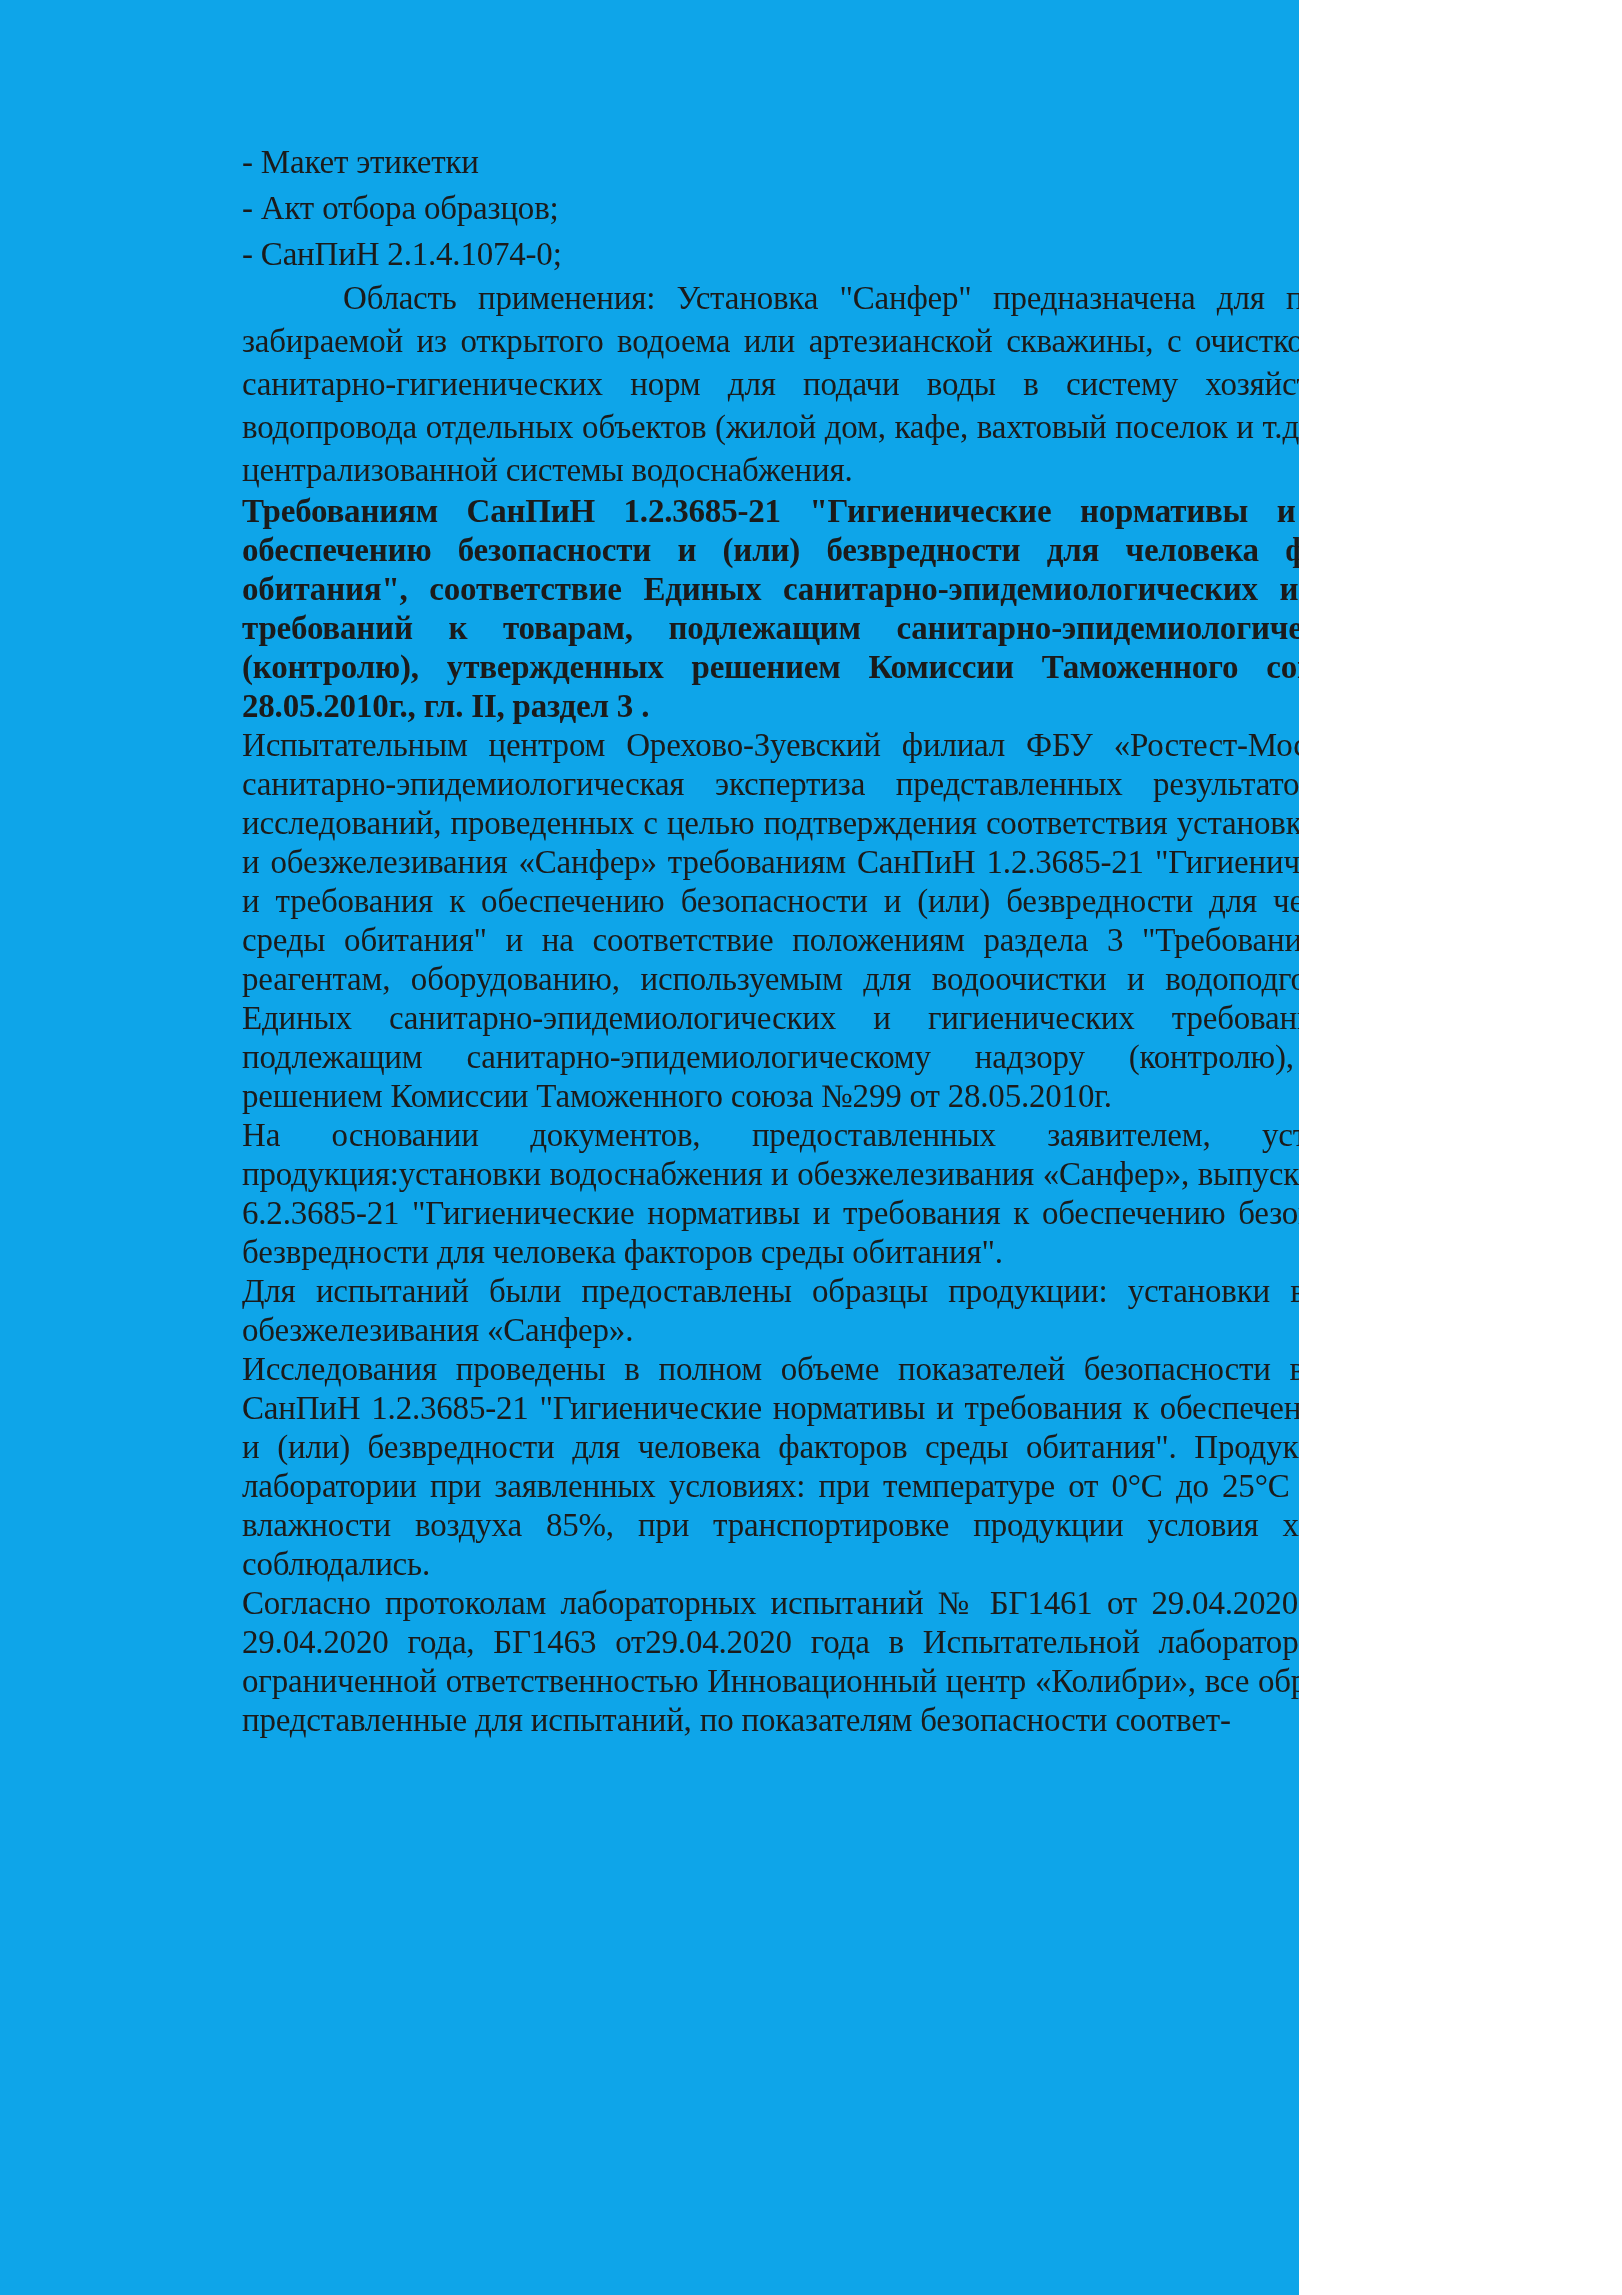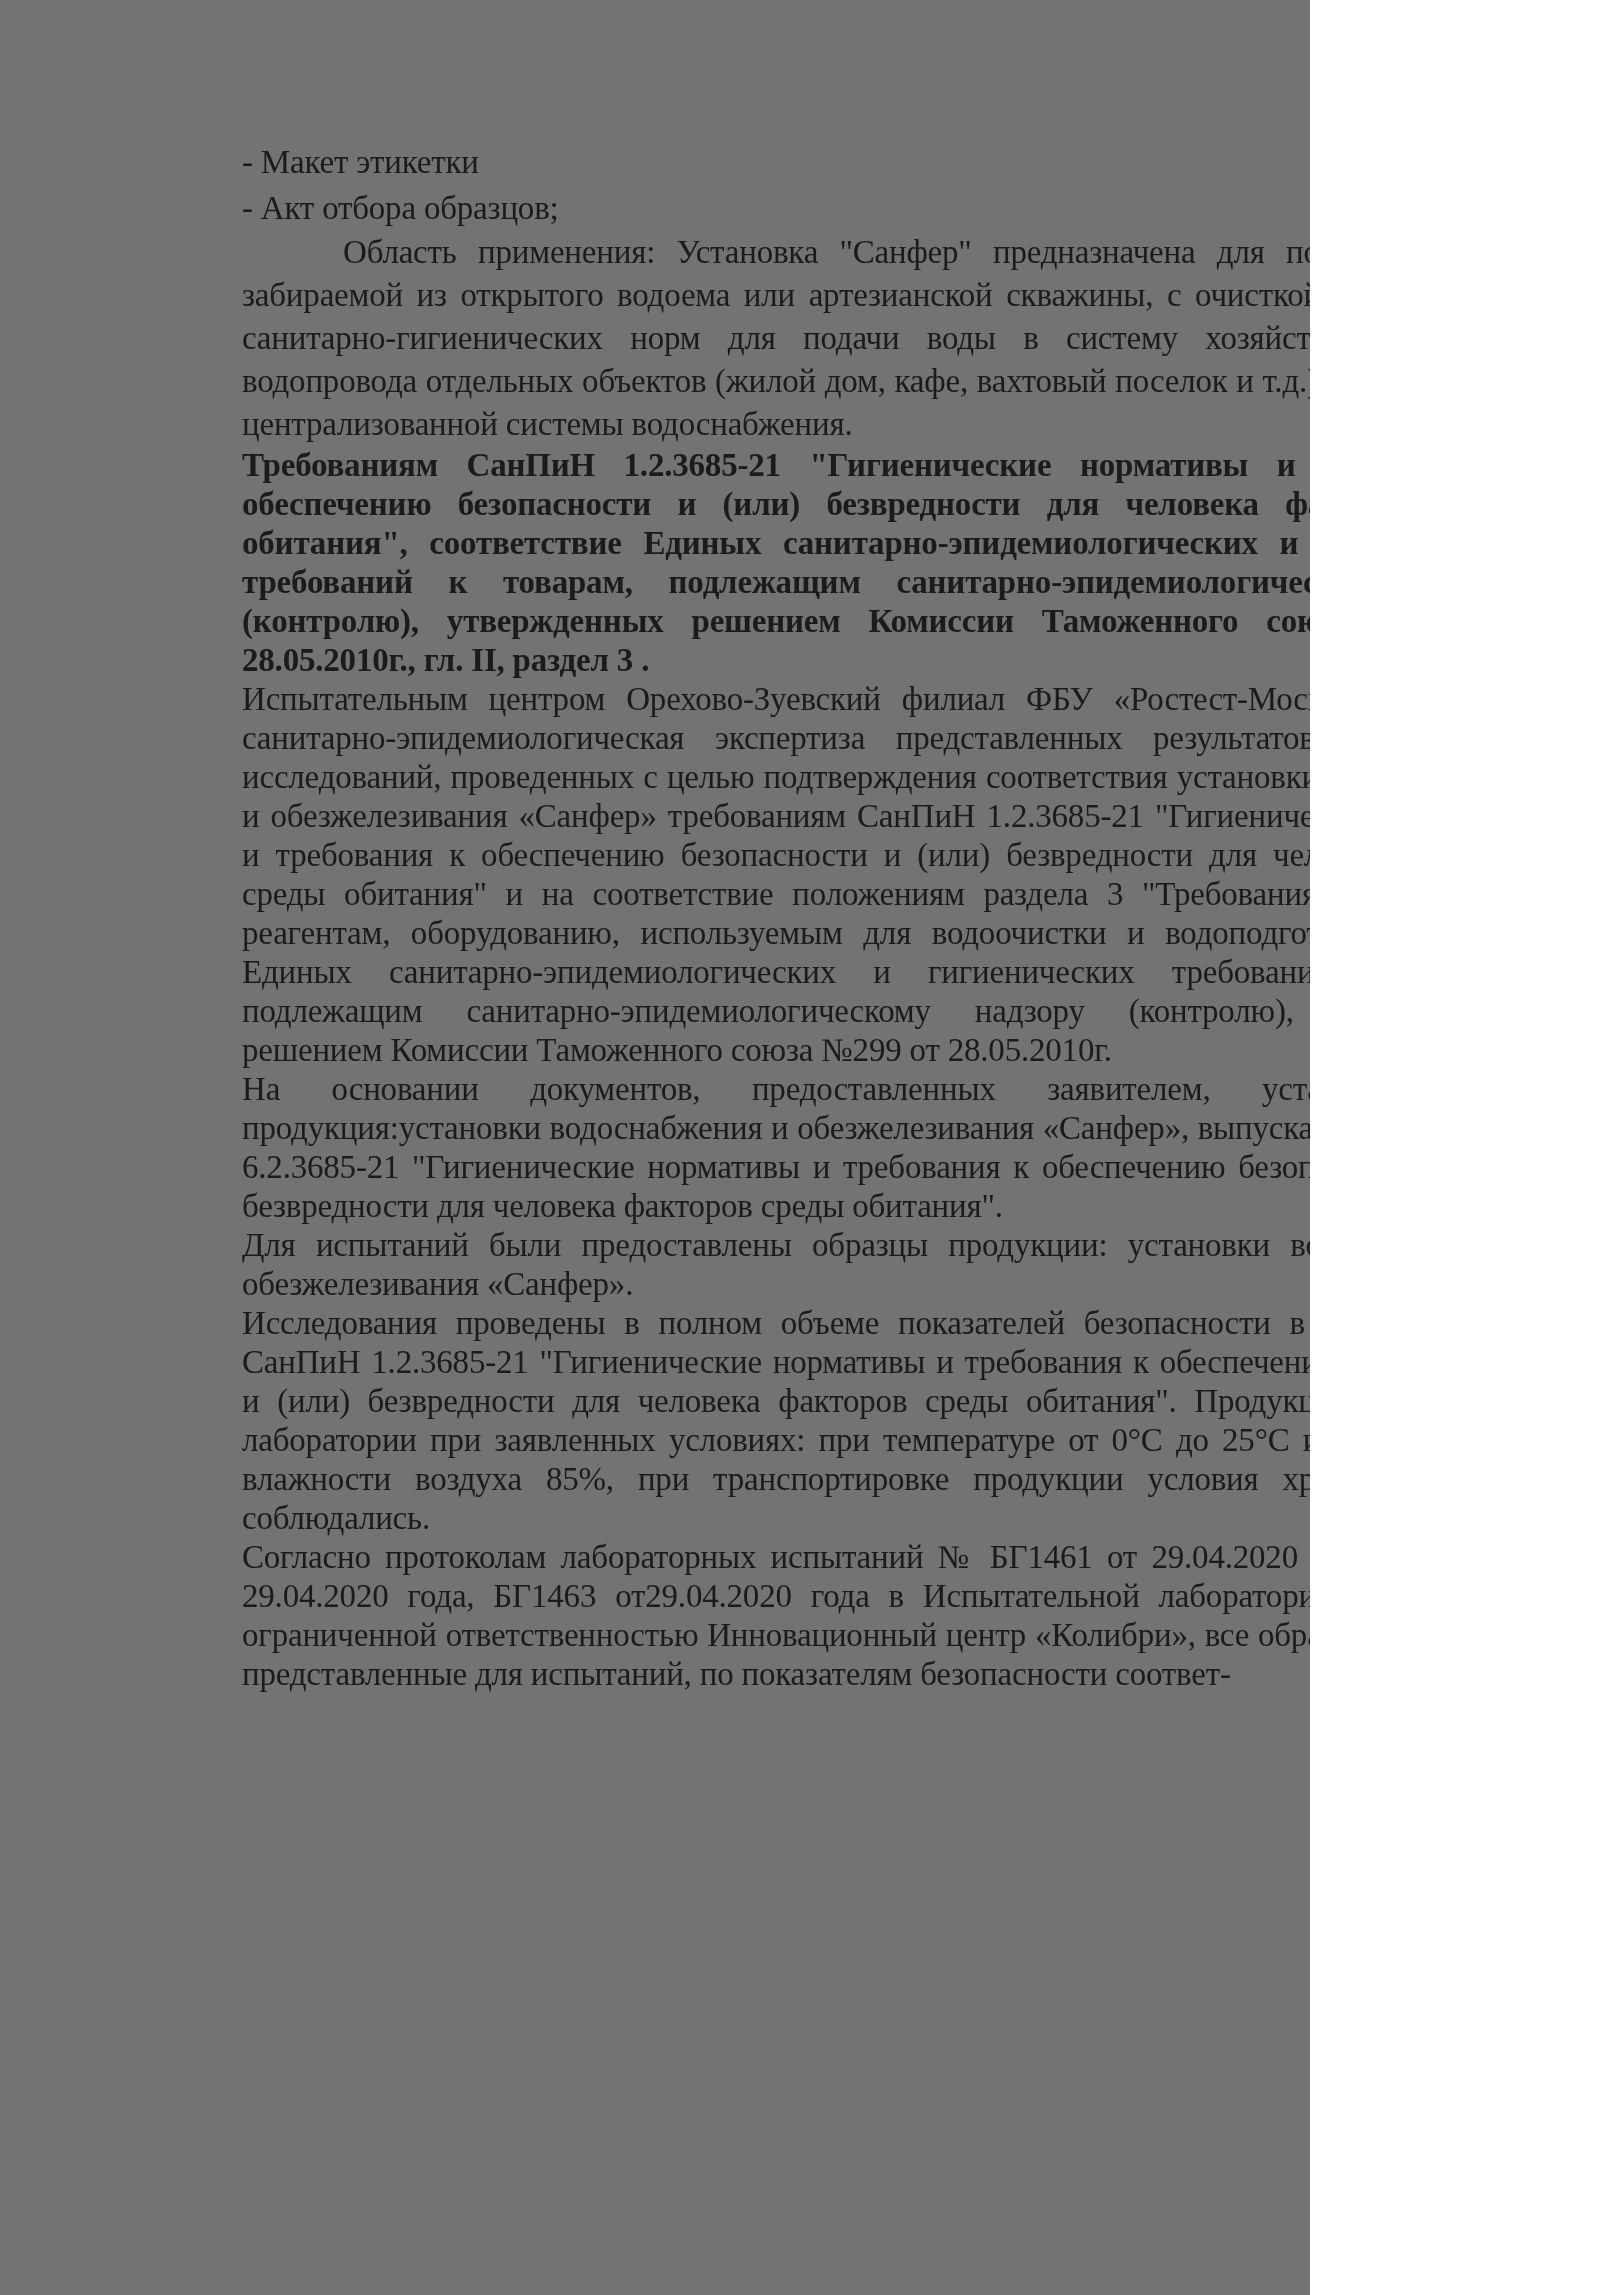--- a/index.html
+++ b/index.html
@@ -4,25 +4,24 @@
 <style>
   html, body {
     margin: 0;
     padding: 0;
     background: #ffffff;
   }
   .page {
     position: relative;
     width: 1299px;
     height: 2295px;
-    background: #737373;
+    background: #0ea5e9;
     overflow: hidden;
     font-family: "Liberation Serif", "DejaVu Serif", serif;
     color: #1b1b1b;
-    padding-left: 11px;
   }
   .content {
     position: absolute;
     left: 242px;
     top: 139px;
     width: 1299px;
     font-size: 33px;
     letter-spacing: -0.2px;
     text-align: justify;
     color: #1b1b1b;
@@ -52,20 +51,21 @@
   .p-r4 { margin-top: 0; }
 </style>
 </head>
 <body>
 
 <div class="page">
   <div class="content">
 
     <p class="list-line">- Макет этикетки</p>
     <p class="list-line">- Акт отбора образцов;</p>
+    <p class="list-line">- СанПиН 2.1.4.1074-0;</p>
 
     <p class="para scope"><span class="bold">Область применения:</span><span> Установка "Санфер" предназначена для подготовки воды, забираемой из открытого водоема или артезианской скважины, с очисткой до требований санитарно-гигиенических норм для подачи воды в систему хозяйственно-питьевого водопровода отдельных объектов (жилой дом, кафе, вахтовый поселок и т.д.) при отсутствии централизованной системы водоснабжения.</span></p>
 
 
     <p class="para p-exp">Требованиям СанПиН 1.2.3685-21 "Гигиенические нормативы и требования к обеспечению безопасности и (или) безвредности для человека факторов среды обитания", соответствие Единых санитарно-эпидемиологических и гигиенических требований к товарам, подлежащим санитарно-эпидемиологическому надзору (контролю), утвержденных решением Комиссии Таможенного союза №299 от 28.05.2010г., гл. II, раздел 3 .</p>
 
 
     <p class="para p-r0">Испытательным центром Орехово-Зуевский филиал ФБУ «Ростест-Москва» выполнена санитарно-эпидемиологическая экспертиза представленных результатов лабораторных исследований, проведенных с целью подтверждения соответствия установки водоснабжения и обезжелезивания «Санфер» требованиям СанПиН 1.2.3685-21 "Гигиенические нормативы и требования к обеспечению безопасности и (или) безвредности для человека факторов среды обитания" и на соответствие положениям раздела 3 "Требования к материалам, реагентам, оборудованию, используемым для водоочистки и водоподготовки" главы II Единых санитарно-эпидемиологических и гигиенических требований к товарам, подлежащим санитарно-эпидемиологическому надзору (контролю), утвержденных решением Комиссии Таможенного союза №299 от 28.05.2010г.</p>
     <p class="para p-r1">На основании документов, предоставленных заявителем, установлено, что продукция:установки водоснабжения и обезжелезивания «Санфер», выпускается по СанПиН 6.2.3685-21 "Гигиенические нормативы и требования к обеспечению безопасности и (или) безвредности для человека факторов среды обитания".</p>
     <p class="para p-r2">Для испытаний были предоставлены образцы продукции: установки водоснабжения и обезжелезивания «Санфер».</p>

